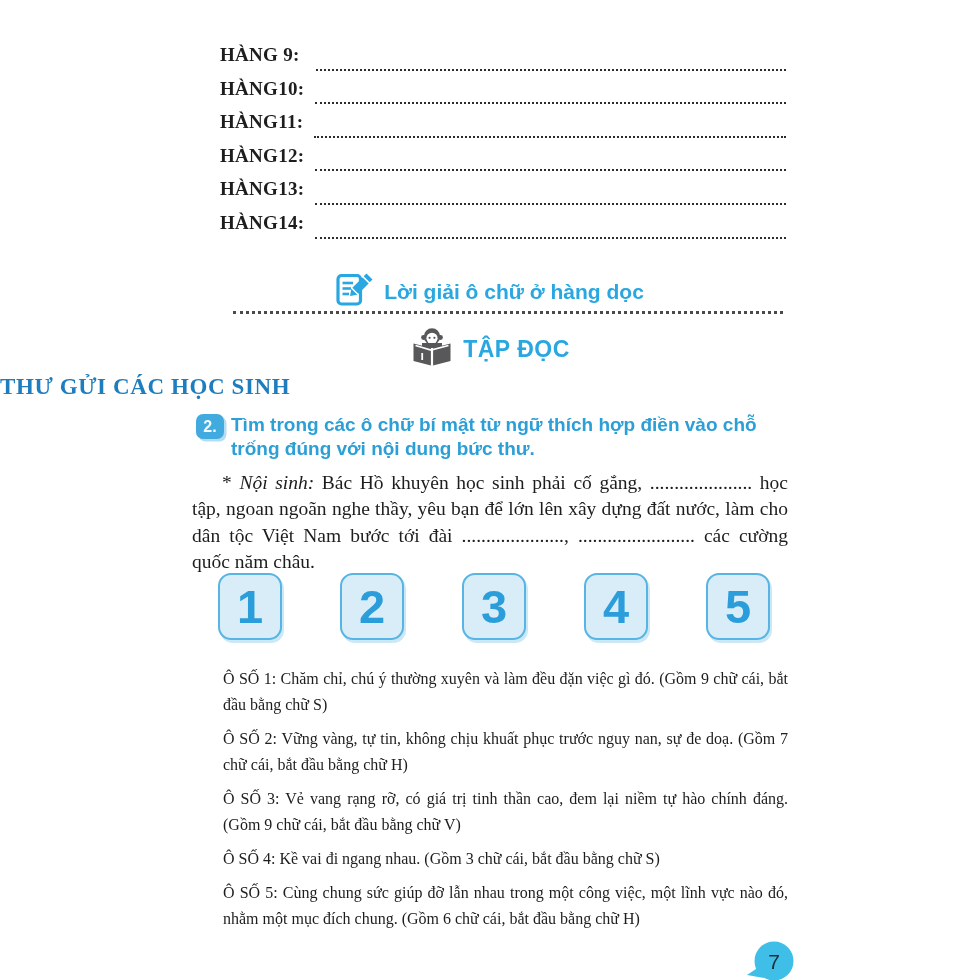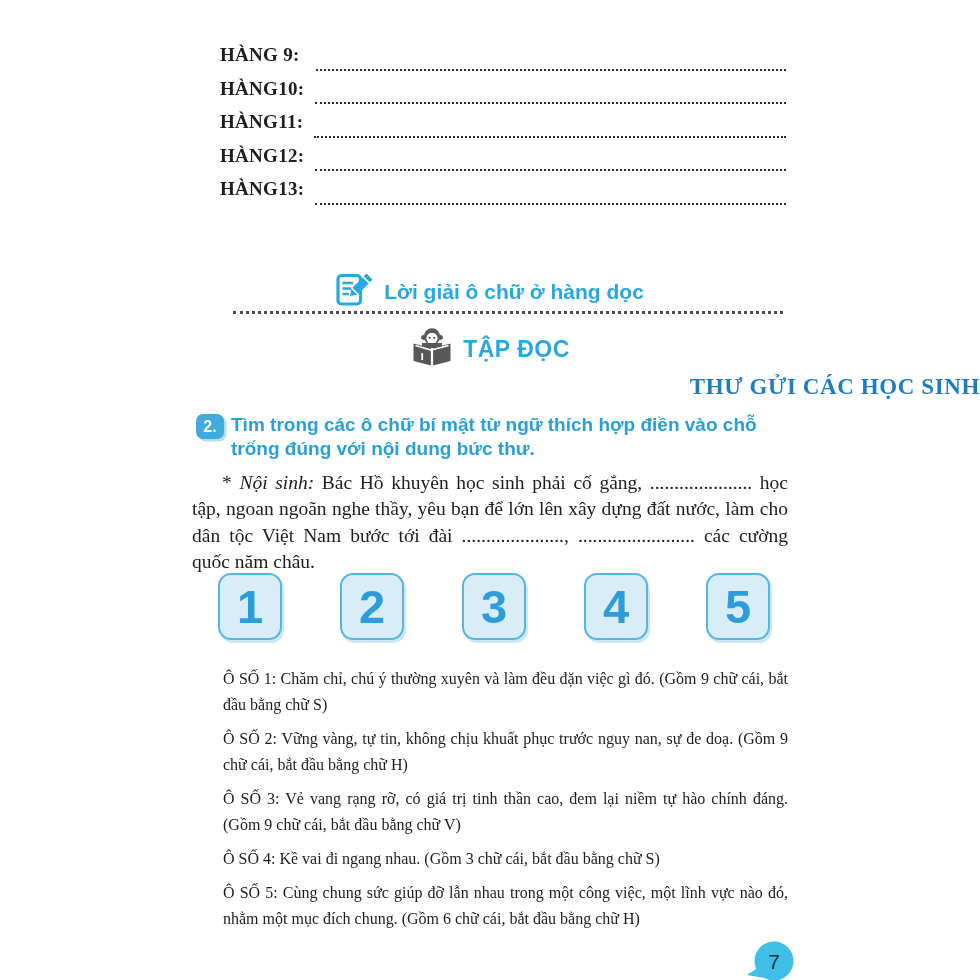--- a/index.html
+++ b/index.html
@@ -25,21 +25,21 @@
     font-weight:bold;font-size:21px;color:#29a7e0;}
   
   .sep-dotted{position:absolute;top:311px;left:233px;width:550px;height:0;
     border-bottom:3px dotted #4a4a4a;}
   
   .tap-doc{position:absolute;top:327px;left:0;width:100%;
     display:flex;justify-content:center;align-items:center;gap:9px;}
   .tap-doc .txt{font-family:"Liberation Sans","DejaVu Sans",sans-serif;
     font-weight:bold;font-size:23px;color:#29a7e0;letter-spacing:.5px;}
   
-  .lesson-title{position:absolute;top:374px;left:0;width:100%;text-align:right;
+  .lesson-title{position:absolute;top:374px;left:0;width:100%;text-align:left;
     font-weight:bold;font-size:23px;color:#1e7dbe;letter-spacing:.6px;}
   
   .question{position:absolute;top:413px;left:196px;width:596px;display:flex;gap:7px;}
   .q-badge{flex:0 0 auto;width:28px;height:25px;margin-top:1px;
     background:#41aadf;color:#f4fbff;border-radius:7px;
     font-family:"Liberation Sans","DejaVu Sans",sans-serif;font-weight:bold;font-size:16px;
     display:flex;align-items:center;justify-content:center;
     box-shadow:2.5px 2.5px 0 #b5ddf1;}
   .q-text{font-family:"Liberation Sans","DejaVu Sans",sans-serif;
     font-weight:bold;font-size:19px;line-height:23.5px;color:#2b9fd6;}
@@ -82,20 +82,24 @@
     <div class="hang-row">
       <span class="hang-label">HÀNG11:</span>
       <span class="leader"></span>
     </div>
     <div class="hang-row">
       <span class="hang-label">HÀNG12:</span>
       <span class="leader"></span>
     </div>
     <div class="hang-row">
       <span class="hang-label">HÀNG13:</span>
+      <span class="leader"></span>
+    </div>
+    <div class="hang-row">
+      <span class="hang-label">HÀNG14:</span>
       <span class="leader"></span>
     </div>
   </div>
 
   <div class="loi-giai">
     <span>
       <svg width="38" height="36" viewBox="0 0 38 36" aria-hidden="true">
         <rect x="2" y="3.5" width="22.5" height="28.5" rx="3.5" fill="none" stroke="#29a7e0" stroke-width="3.2"></rect>
         <line x1="6.5" y1="11" x2="17" y2="11" stroke="#29a7e0" stroke-width="2.6"></line>
         <line x1="6.5" y1="16.5" x2="15" y2="16.5" stroke="#29a7e0" stroke-width="2.6"></line>
@@ -144,21 +148,21 @@
   <div class="boxes">
     <div class="num-box">1</div>
     <div class="num-box">2</div>
     <div class="num-box">3</div>
     <div class="num-box">4</div>
     <div class="num-box">5</div>
   </div>
 
   <div class="o-so">
     <p>Ô SỐ 1: Chăm chỉ, chú ý thường xuyên và làm đều đặn việc gì đó. (Gồm 9 chữ cái, bắt đầu bằng chữ S)</p>
-    <p>Ô SỐ 2: Vững vàng, tự tin, không chịu khuất phục trước nguy nan, sự đe doạ. (Gồm 9 chữ cái, bắt đầu bằng chữ H)</p>
+    <p>Ô SỐ 2: Vững vàng, tự tin, không chịu khuất phục trước nguy nan, sự đe doạ. (Gồm 7 chữ cái, bắt đầu bằng chữ H)</p>
     <p>Ô SỐ 3: Vẻ vang rạng rỡ, có giá trị tinh thần cao, đem lại niềm tự hào chính đáng. (Gồm 9 chữ cái, bắt đầu bằng chữ V)</p>
     <p>Ô SỐ 4: Kề vai đi ngang nhau. (Gồm 3 chữ cái, bắt đầu bằng chữ S)</p>
     <p>Ô SỐ 5: Cùng chung sức giúp đỡ lẫn nhau trong một công việc, một lĩnh vực nào đó, nhằm một mục đích chung. (Gồm 6 chữ cái, bắt đầu bằng chữ H)</p>
   </div>
 
   <div class="page-bubble">
     <svg width="50" height="42" viewBox="0 0 50 42" aria-hidden="true">
       <polygon points="13,26 1,34 18,37" fill="#3fbfe8"></polygon>
       <circle cx="28" cy="20" r="19.5" fill="#3fbfe8"></circle>
     </svg>

